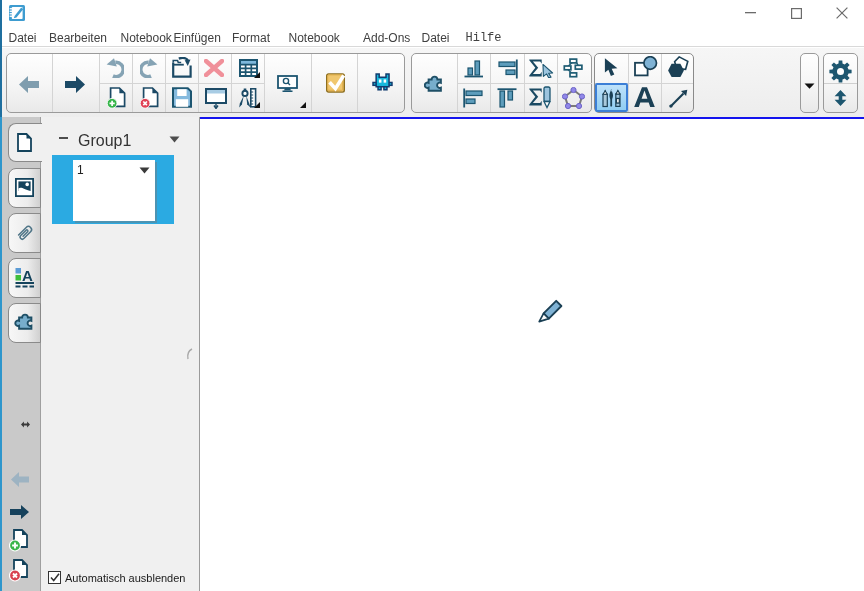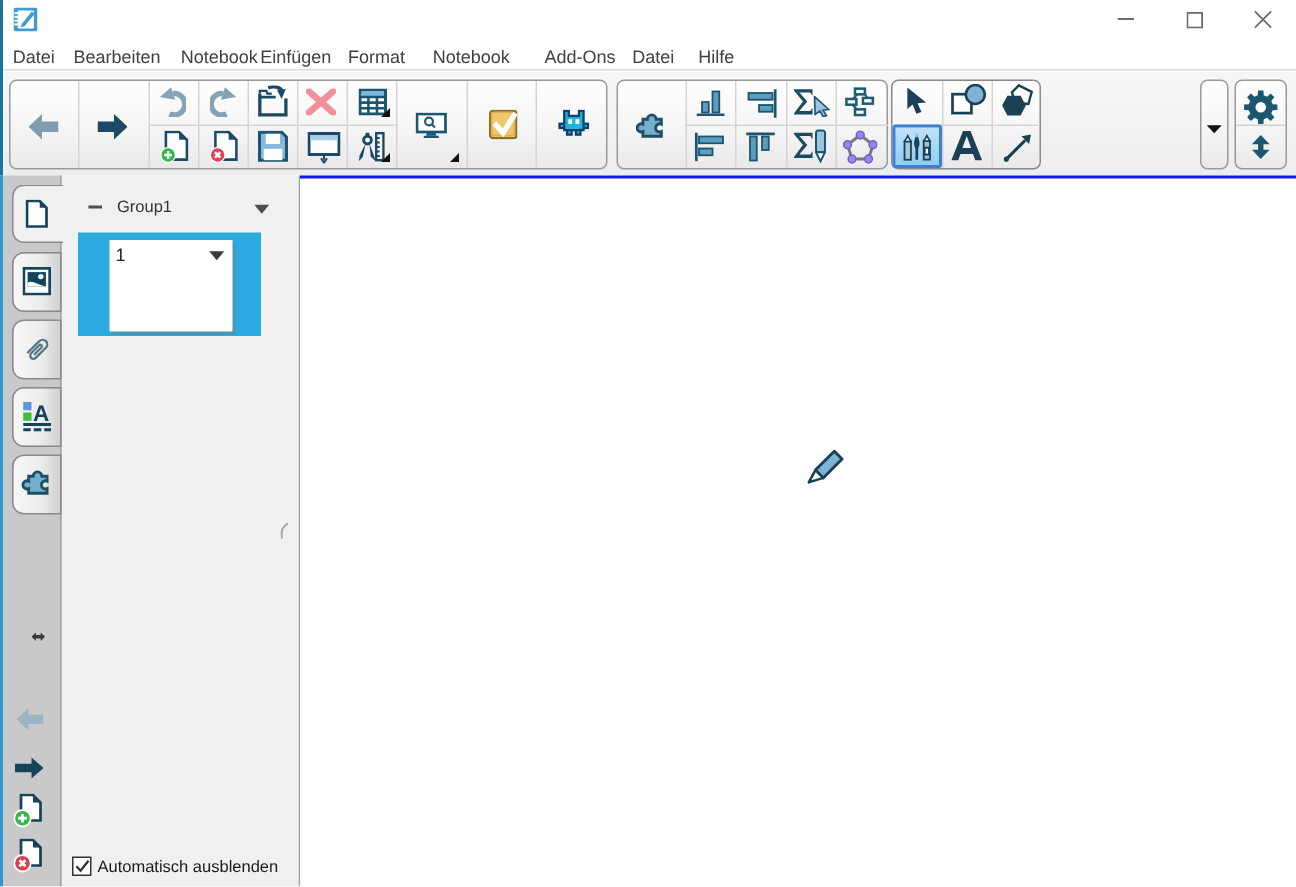--- a/index.html
+++ b/index.html
@@ -34,21 +34,21 @@
 
 <div class="abs" style="left:0;top:28px;width:864px;height:19px;background:#fff;border-bottom:1px solid #d9d9d9;font-size:12px;color:#404040;">
   <span class="abs" style="left:8.5px;top:3px;">Datei</span>
   <span class="abs" style="left:49px;top:3px;text-align:right;">Bearbeiten</span>
   <span class="abs" style="left:120.5px;top:3px;">Notebook</span>
   <span class="abs" style="left:173.5px;top:3px;">Einfügen</span>
   <span class="abs" style="left:232px;top:3px;">Format</span>
   <span class="abs" style="left:288.5px;top:3px;">Notebook</span>
   <span class="abs" style="left:363px;top:3px;">Add-Ons</span>
   <span class="abs" style="left:421.5px;top:3px;">Datei</span>
-  <span class="abs" style="left:465.5px;top:3px;">Hilfe</span>
+  <span class="abs" style="left:465.5px;top:3px;font-family:Liberation Mono, monospace;">Hilfe</span>
 </div>
 
 <div class="abs" style="left:0;top:48px;width:864px;height:69px;background:linear-gradient(#f6f6f6,#ededed);"></div>
 
 <div class="abs tb" style="left:6px;top:53px;width:399px;height:60px;border:1px solid #9a9a9a;border-radius:5px;background:linear-gradient(#fefefe,#f5f5f5 55%,#e9e9e9);"></div>
 
 <div class="abs tb" style="left:411px;top:53px;width:181px;height:60px;border:1px solid #9a9a9a;border-radius:5px;background:linear-gradient(#fefefe,#f5f5f5 55%,#e9e9e9);"></div>
 
 <div class="abs tb" style="left:594px;top:53px;width:100px;height:60px;border:1px solid #8a8a8a;border-radius:5px;background:linear-gradient(#fefefe,#f5f5f5 55%,#e9e9e9);"></div>
 
@@ -342,21 +342,21 @@
   <rect x="0.5" y="8" width="5.5" height="5.5" fill="#3dbe3d"></rect>
   <text x="7" y="13.5" font-family="Liberation Sans" font-size="15" font-weight="bold" fill="#14435c">A</text>
   <path d="M0.5 16 L19 16" stroke="#14435c" stroke-width="2"></path>
   <path d="M0.5 19.5 L5.5 19.5 M7.5 19.5 L12.5 19.5 M14.5 19.5 L19 19.5" stroke="#14435c" stroke-width="2"></path>
 </svg>
 <svg class="abs" style="left:14px;top:311px;" width="21" height="21" viewBox="0 0 20 21">
   <path d="M4.6 6.5 L7.6 6.5 A 2.9 2.9 0 1 1 13.4 6.5 L16.9 6.5 L16.9 9.8 A 2.7 2.7 0 1 0 16.9 14.7 L16.9 17.8 L4.6 17.8 L4.6 14.7 A 2.7 2.7 0 1 1 4.6 9.8 Z" fill="#77aecc" stroke="#1e4f66" stroke-width="1.9"></path>
 </svg>
 
 <div class="abs" style="left:59px;top:137px;width:9px;height:2px;background:#4d4d4d;"></div>
-<div class="abs" style="left:78px;top:132px;font-size:11px;color:#333;">Group1</div>
+<div class="abs" style="left:78px;top:132px;font-size:16px;color:#333;">Group1</div>
 <svg class="abs" style="left:169px;top:136px;" width="11" height="7">
     <path d="M0.5 0.5 L10.5 0.5 L5.5 6.5 Z" fill="#4d4d4d"></path>
   </svg>
 
 <div class="abs" style="left:52px;top:155px;width:122px;height:69px;background:#2baae2;"></div>
 <div class="abs" style="left:73px;top:160px;width:82px;height:61px;background:#fff;box-shadow:2px 2px 0 rgba(120,120,120,0.45);"></div>
 <div class="abs" style="left:77px;top:163px;font-size:12px;color:#222;">1</div>
 <svg class="abs" style="left:139px;top:167px;" width="11" height="7">
     <path d="M0.5 0.5 L10.5 0.5 L5.5 6.5 Z" fill="#3a3a3a"></path>
   </svg>

